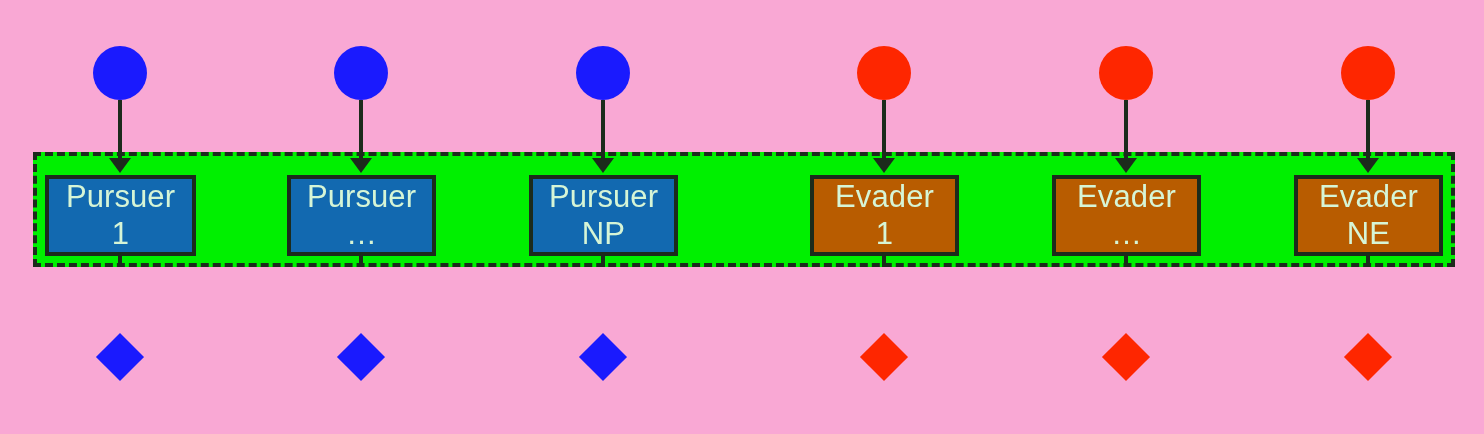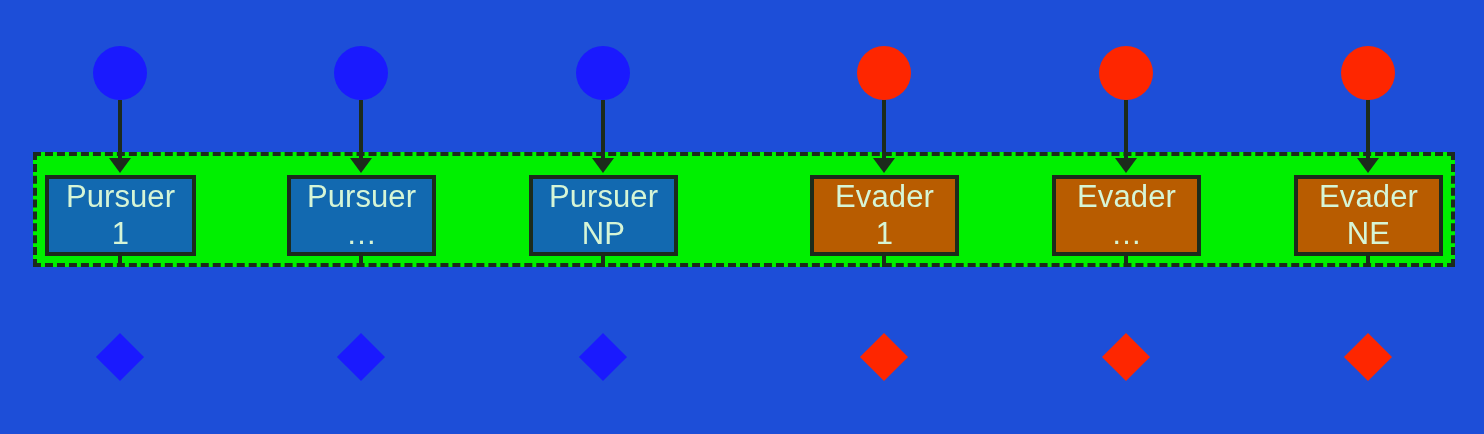--- a/index.html
+++ b/index.html
@@ -79,21 +79,21 @@
     width: 0;
     height: 0;
     border-left: 11px solid transparent;
     border-right: 11px solid transparent;
     border-top: 15px solid #1C2B1C;
   }
 </style>
 </head>
 <body>
 
-<div id="canvas" style="width: 1484px; height: 434px; background: #1d4ed8;">
+<div id="canvas" style="width: 1484px; height: 434px; background: #f9a8d4;">
   <div id="scene" style="width: 1484px; height: 434px;">
       <div class="band" style="left: 33px; top: 152px; width: 1422px; height: 115px; background: rgb(0, 240, 0); border: 4px dashed rgb(28, 43, 28);"></div>
       <div class="node-circle circle-blue" style="left: 93px; top: 46px; width: 54px; height: 54px; background: rgb(26, 26, 254);"></div>
       <div class="connector-stem" style="left: 118px; top: 100px; width: 4px; height: 60px; background: rgb(28, 43, 28);"></div>
       <div class="connector-head" style="left: 109px; top: 158px; border-top-color: rgb(28, 43, 28);"></div>
       <div class="connector-stem" style="left: 118px; top: 256px; width: 4px; height: 11px; background: rgb(28, 43, 28);"></div>
       <div class="agent-box pursuer" style="left: 45px; top: 175px; width: 151px; height: 81px; background: rgb(18, 105, 176); color: rgb(214, 245, 214);">
         <span>Pursuer</span>
         <span class="line2">1</span>
       </div>

